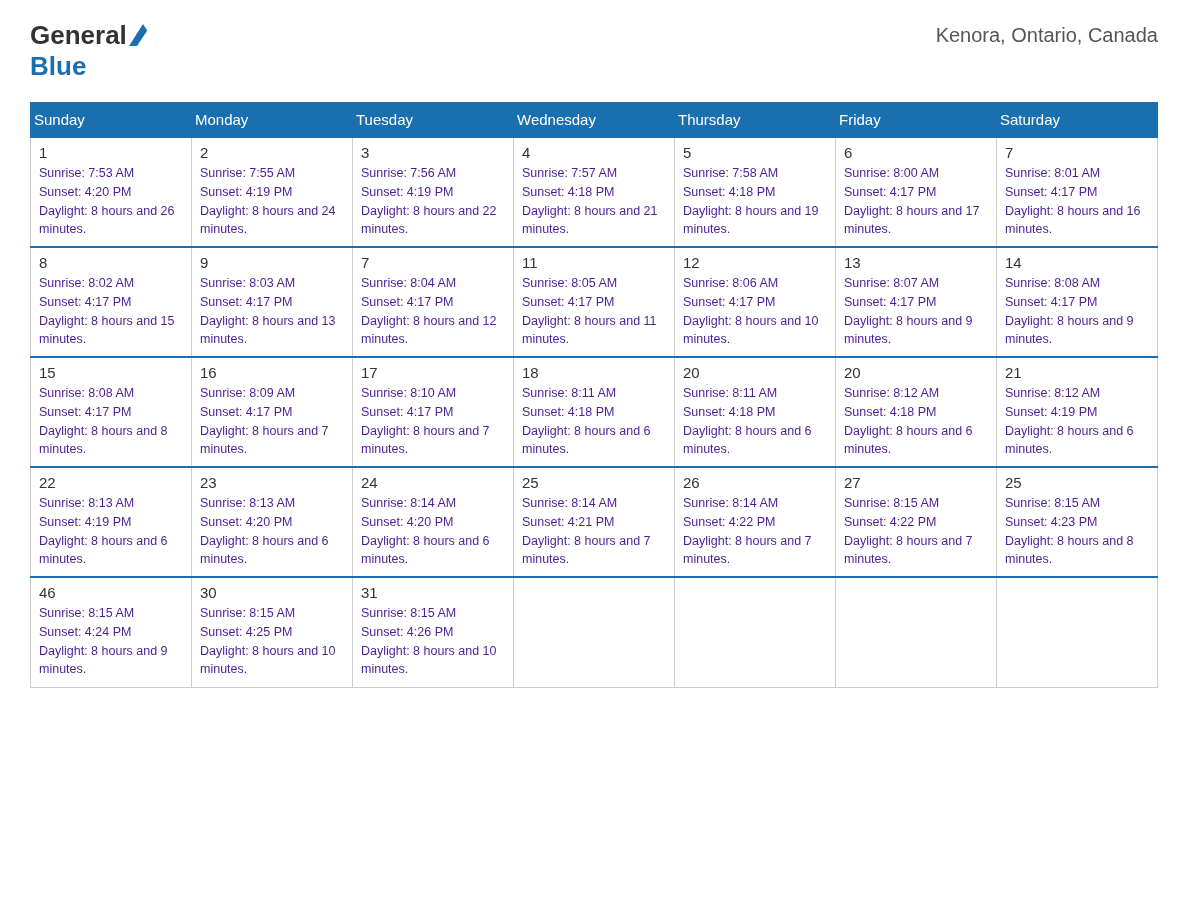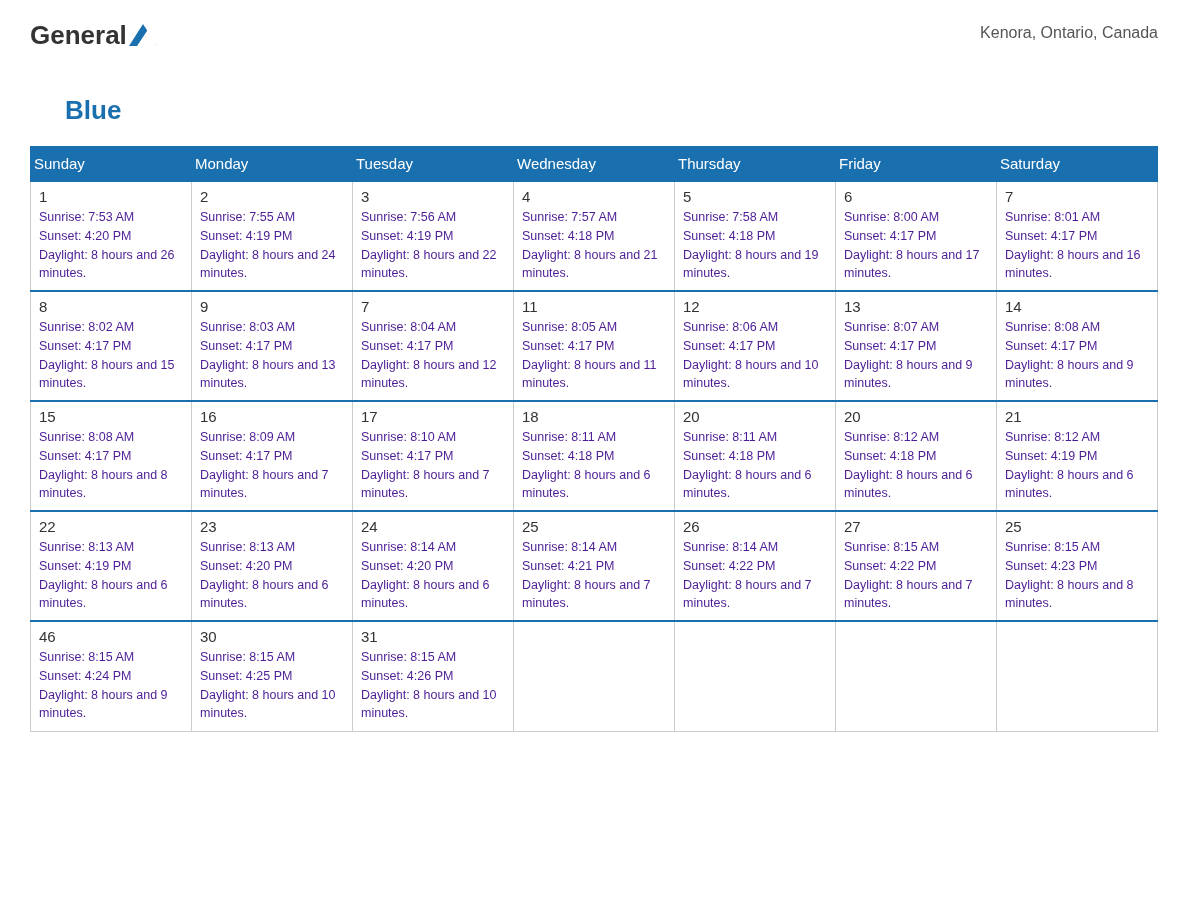--- a/index.html
+++ b/index.html
@@ -19,21 +19,21 @@
     .title-area {
       text-align: right;
     }
     .month-title {
       font-size: 46px;
       font-weight: normal;
       color: #222;
       line-height: 1.1;
     }
     .location {
-      font-size: 16px;
+      font-size: 20px;
       color: #555;
       margin-top: 4px;
     }
     table {
       width: 100%;
       border-collapse: collapse;
       table-layout: fixed;
     }
     thead tr th {
       background-color: #1a6faf;
@@ -65,41 +65,40 @@
       line-height: 1.5;
       color: #4c1d95;
     }
     tbody tr td.empty {
       border-top: 2px solid #1a6faf;
     }
     .logo-wrapper {
       display: flex;
       flex-direction: column;
       align-items: flex-start;
-      gap: 44px;
     }
     .logo-line1 {
       display: flex;
       align-items: center;
     }
   </style>
 </head>
 <body>
 
 <div class="header">
   <div class="logo-wrapper">
     <div class="logo-line1">
       <span style="font-size:26px;font-weight:bold;color:#333;font-family:Arial,sans-serif;">General</span>
       <svg width="28" height="22" viewBox="0 0 28 22" style="margin-left:2px;margin-top:-2px;">
         <polygon points="0,22 14,0 28,22" fill="#1a6faf"></polygon>
         <polygon points="8,22 20,4 28,22" fill="#ffffff"></polygon>
       </svg>
     </div>
     <div>
-      <span style="font-size:26px;font-weight:bold;color:#1a6faf;font-family:Arial,sans-serif;margin-left:35px;">Blue</span>
+      <span style="font-size:26px;font-weight:bold;color:#1a6faf;font-family:Arial,sans-serif;">Blue</span>
     </div>
   </div>
   <div class="title-area">
     <div class="location">Kenora, Ontario, Canada</div>
   </div>
 </div>
 
 <table>
   <thead>
     <tr>

